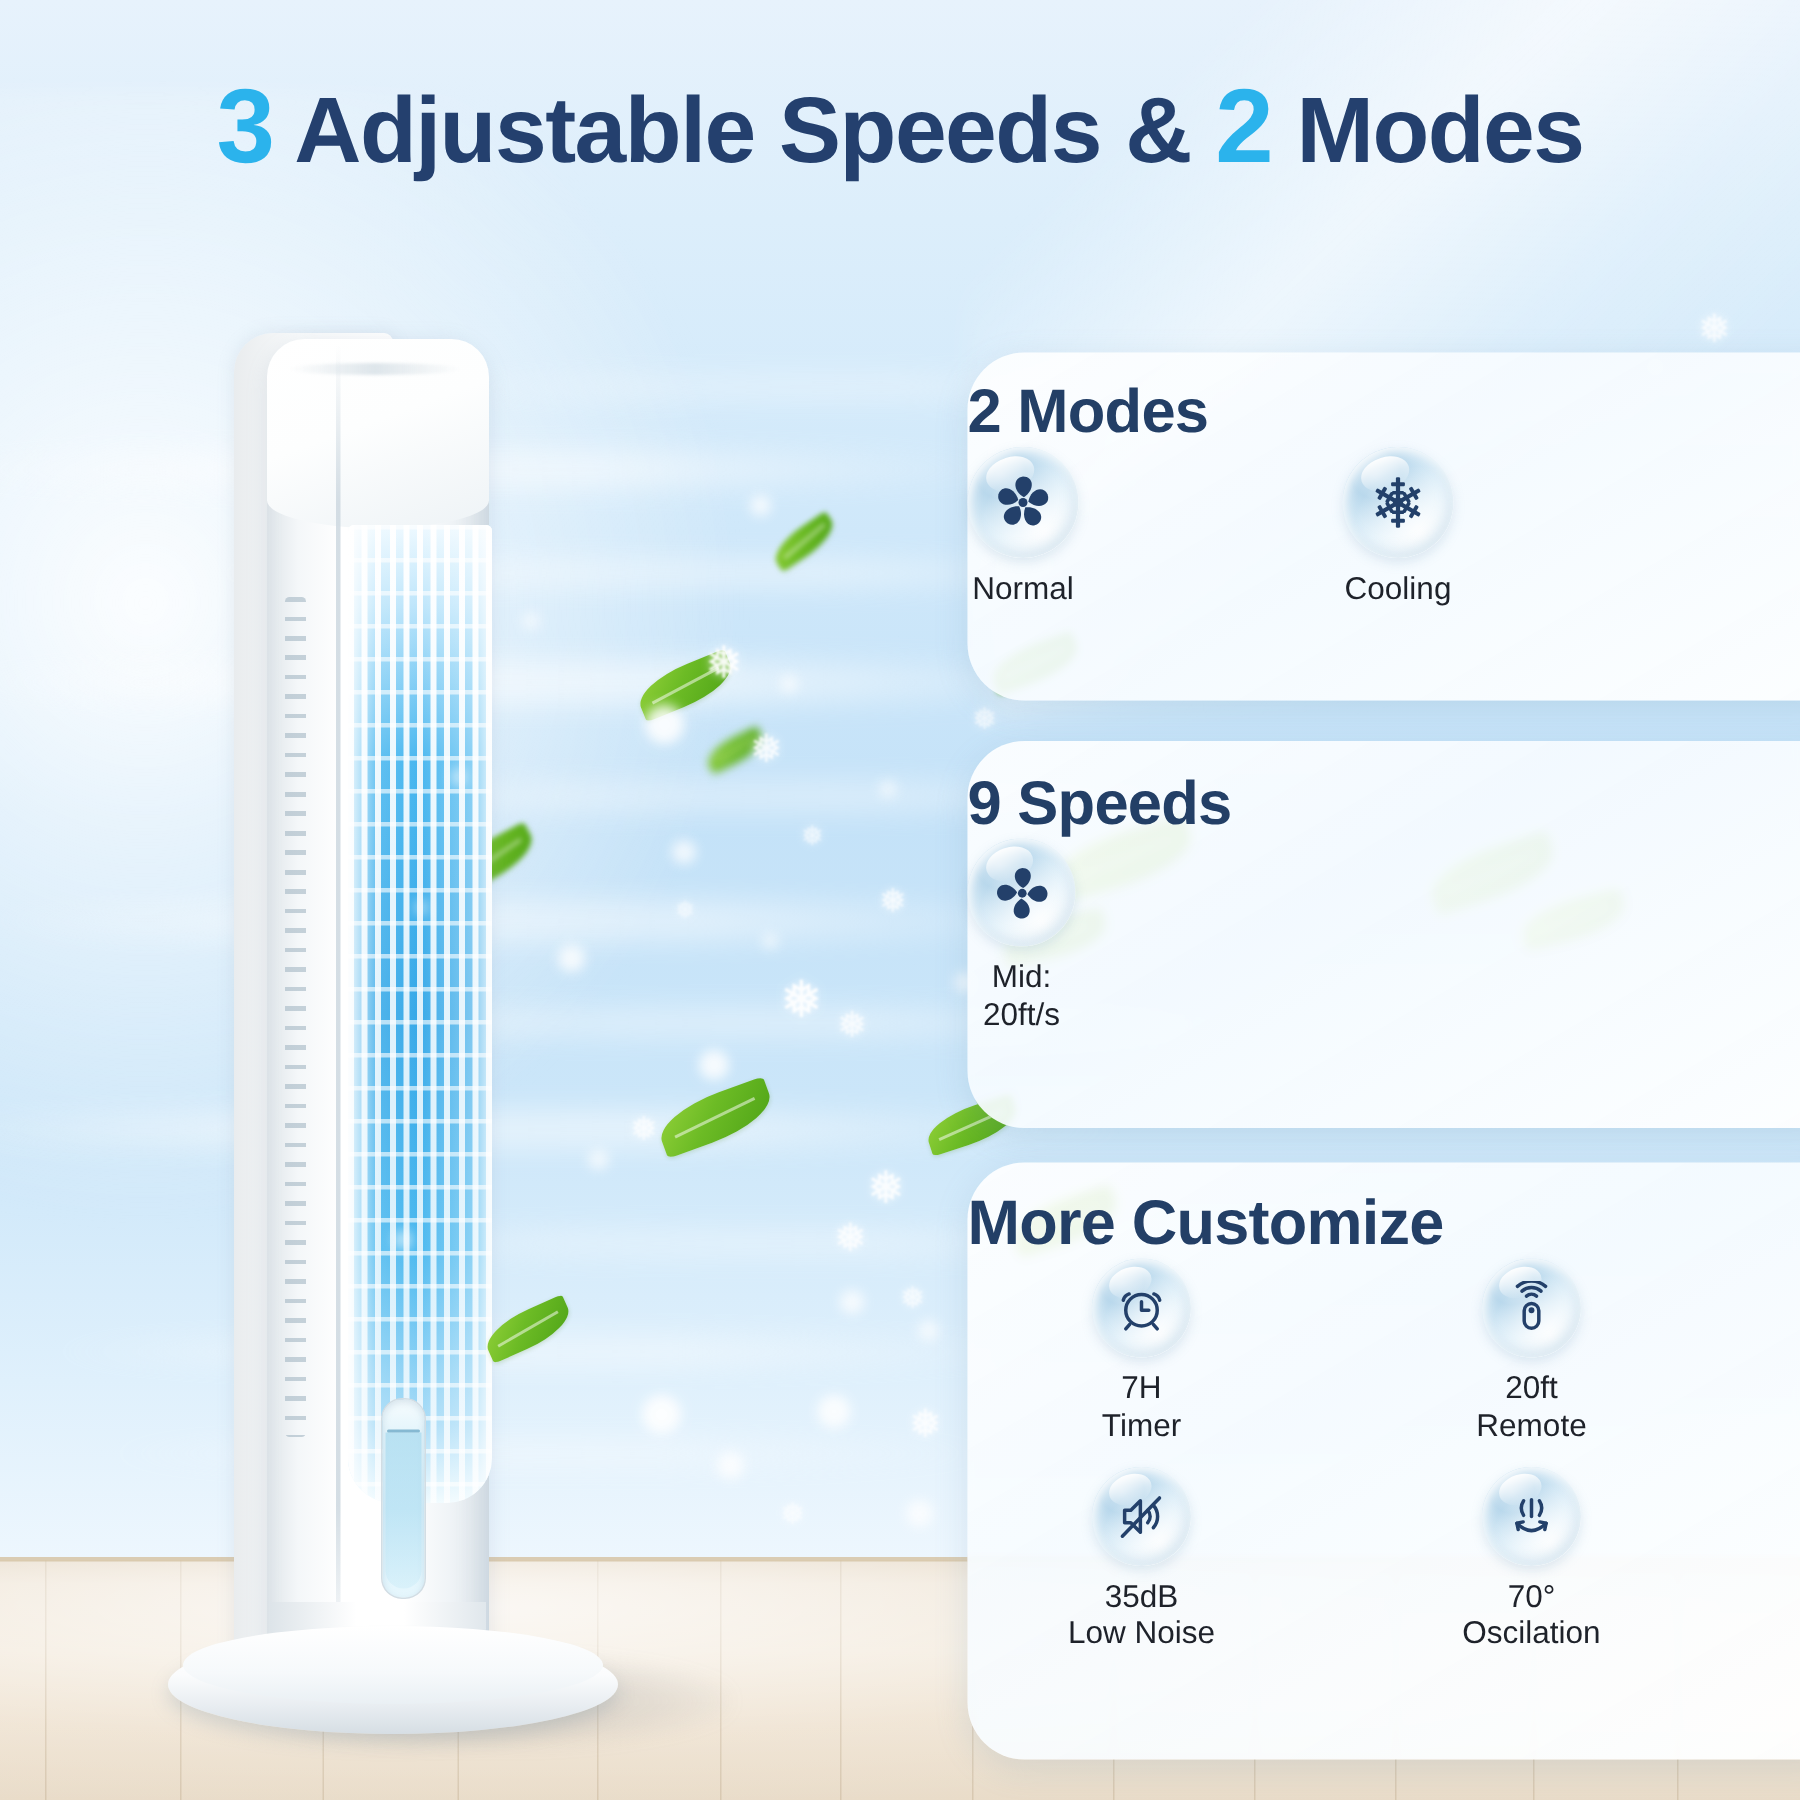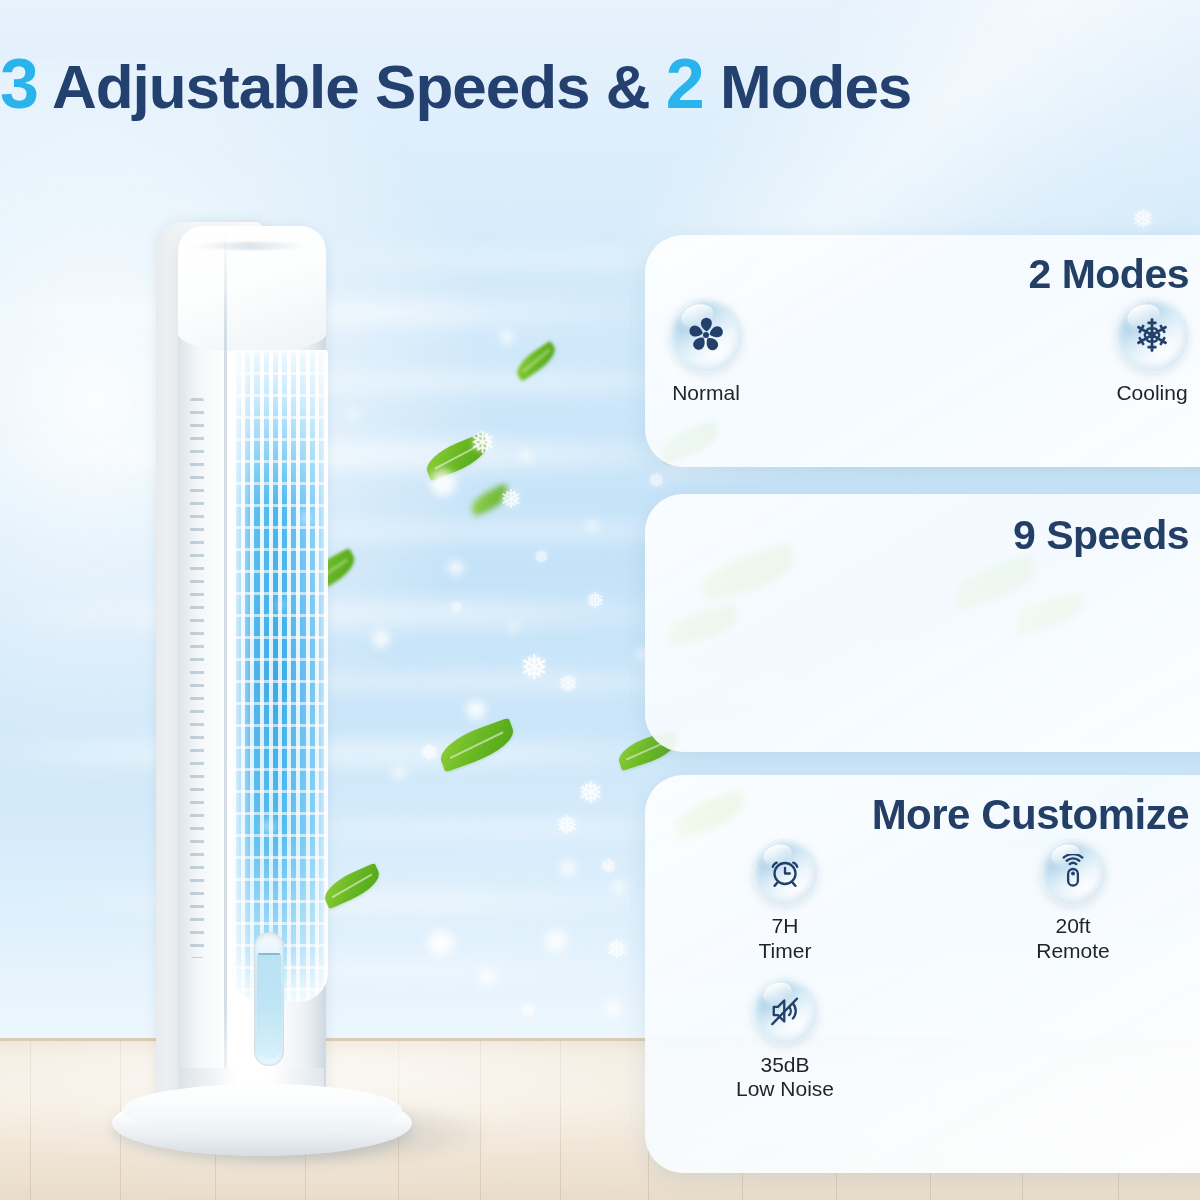--- a/index.html
+++ b/index.html
@@ -109,28 +109,28 @@
     background:linear-gradient(150deg, rgba(255,255,255,.90) 0%, rgba(246,251,255,.93) 40%, rgba(255,255,255,.95) 100%);
     border-radius:38px;
     box-shadow:0 6px 22px rgba(110,150,180,.18);
     backdrop-filter:blur(2px);
   }
   #card-modes{top:235px;height:232px;}
   #card-speeds{top:494px;height:258px;}
   #card-features{top:775px;height:398px;}
 
   .card-title{
-    text-align:right;font-weight:bold;color:#233f66;
-    letter-spacing:-.5px;width:520px;padding-left:24px;
+    text-align:left;font-weight:bold;color:#233f66;
+    letter-spacing:-.5px;width:520px;
   }
   #card-modes .card-title{font-size:41px;margin:16px 0 0 0;}
   #card-speeds .card-title{font-size:41px;margin:18px 0 0 0;}
   #card-features .card-title{font-size:42px;margin:16px 0 0 0;}
 
-  .items{display:flex;justify-content:space-between;width:520px;margin-left:24px;}
+  .items{display:flex;justify-content:flex-start;width:520px;}
   .item{display:flex;flex-direction:column;align-items:center;}
   .item-label{
     text-align:center;color:#1e222a;line-height:1.18;margin-top:9px;font-size:21px;white-space:pre-line;
   }
 
   
   .bubble{
     position:relative;border-radius:50%;
     background:
       radial-gradient(circle at 70% 78%, rgba(255,255,255,.95) 0%, rgba(255,255,255,.5) 30%, rgba(255,255,255,0) 58%),
@@ -143,21 +143,21 @@
   }
   .bubble::before{
     content:"";position:absolute;left:16%;top:9%;width:44%;height:30%;border-radius:50%;
     background:linear-gradient(180deg, rgba(255,255,255,.95), rgba(255,255,255,0));
     transform:rotate(-18deg);
   }
   .bubble svg{position:relative;display:block;}
 
   
   .headline{
-    position:absolute;left:0;top:44px;width:1200px;
+    position:absolute;left:0;top:44px;width:1200px;text-align:center;
     font-size:62px;font-weight:bold;color:#24406e;letter-spacing:-1px;white-space:nowrap;
   }
   .headline .accent{color:#2bb3ec;font-size:70px;}
   .subhead{
     position:absolute;left:0;top:136px;width:1200px;text-align:center;
     font-size:40px;color:#1c1f26;letter-spacing:-.4px;
   }
 </style>
 </head>
 <body>
@@ -392,20 +392,45 @@
             </svg>
           </div>
           <div class="item-label">Cooling</div>
         </div>
       </div>
   </div>
 
   <div class="card" id="card-speeds">
     <div class="card-title">9 Speeds</div>
     <div class="items" id="items-speeds" style="gap: 104px;">
+        <div class="item">
+          <div class="bubble" style="width: 72px; height: 72px;">
+            <svg width="39" height="39" viewBox="0 0 39 39">
+              <g transform="translate(19.5 9.828) rotate(0)">
+            <path d="M0,-7.176000000000001 C 7.176000000000001,-7.176000000000001 7.800000000000001,1.5600000000000003 0.6240000000000001,6.240000000000001
+                     C -6.5520000000000005,2.4960000000000004 -6.864000000000001,-6.240000000000001 0,-7.176000000000001 Z" fill="#23406a"></path>
+          </g>
+              <g transform="translate(29.172 19.5) rotate(90)">
+            <path d="M0,-7.176000000000001 C 7.176000000000001,-7.176000000000001 7.800000000000001,1.5600000000000003 0.6240000000000001,6.240000000000001
+                     C -6.5520000000000005,2.4960000000000004 -6.864000000000001,-6.240000000000001 0,-7.176000000000001 Z" fill="#23406a"></path>
+          </g>
+              <g transform="translate(19.5 29.172) rotate(180)">
+            <path d="M0,-7.176000000000001 C 7.176000000000001,-7.176000000000001 7.800000000000001,1.5600000000000003 0.6240000000000001,6.240000000000001
+                     C -6.5520000000000005,2.4960000000000004 -6.864000000000001,-6.240000000000001 0,-7.176000000000001 Z" fill="#23406a"></path>
+          </g>
+              <g transform="translate(9.828 19.5) rotate(270)">
+            <path d="M0,-7.176000000000001 C 7.176000000000001,-7.176000000000001 7.800000000000001,1.5600000000000003 0.6240000000000001,6.240000000000001
+                     C -6.5520000000000005,2.4960000000000004 -6.864000000000001,-6.240000000000001 0,-7.176000000000001 Z" fill="#23406a"></path>
+          </g>
+    <circle cx="19.5" cy="19.5" r="2.925" fill="#23406a"></circle>
+            </svg>
+          </div>
+          <div class="item-label">Mid:
+20ft/s</div>
+        </div>
       </div>
   </div>
 
   <div class="card" id="card-features">
     <div class="card-title">More Customize</div>
     <div class="items" id="items-features" style="gap: 14px 28px; flex-wrap: wrap;">
         <div class="item" style="width: 232px;">
           <div class="bubble" style="width: 66px; height: 66px;">
             <svg width="36" height="36" viewBox="0 0 48 48" fill="none" stroke="#23406a" stroke-width="3.1" stroke-linecap="round" stroke-linejoin="round">
       <circle cx="24" cy="26" r="14"></circle>
@@ -437,16 +462,30 @@
             <svg width="36" height="36" viewBox="0 0 48 48" fill="none" stroke="#23406a" stroke-width="3.1" stroke-linecap="round" stroke-linejoin="round">
       <path d="M23 10 L14.5 18.5 H9 v11 h5.5 L23 38 Z"></path>
       <path d="M29.5 18.5 a8 8 0 0 1 0 11"></path>
       <path d="M34.5 14 a15 15 0 0 1 0 20"></path>
       <path d="M7 41.5 L40 7.5"></path>
     </svg>
           </div>
           <div class="item-label">35dB
 Low Noise</div>
         </div>
+        <div class="item" style="width: 232px;">
+          <div class="bubble" style="width: 66px; height: 66px;">
+            <svg width="36" height="36" viewBox="0 0 48 48" fill="none" stroke="#23406a" stroke-width="3.1" stroke-linecap="round" stroke-linejoin="round">
+      <path d="M24 9 V24"></path>
+      <path d="M17 10 a12 12 0 0 0 0 13"></path>
+      <path d="M31 10 a12 12 0 0 1 0 13"></path>
+      <path d="M11 30 Q24 43 37 30"></path>
+      <path d="M11 30 l5.6 -1.2 M11 30 l1.2 5.6"></path>
+      <path d="M37 30 l-5.6 -1.2 M37 30 l-1.2 5.6"></path>
+    </svg>
+          </div>
+          <div class="item-label">70°
+Oscilation</div>
+        </div>
       </div>
   </div>
 
 </div>
 
 </body></html>

